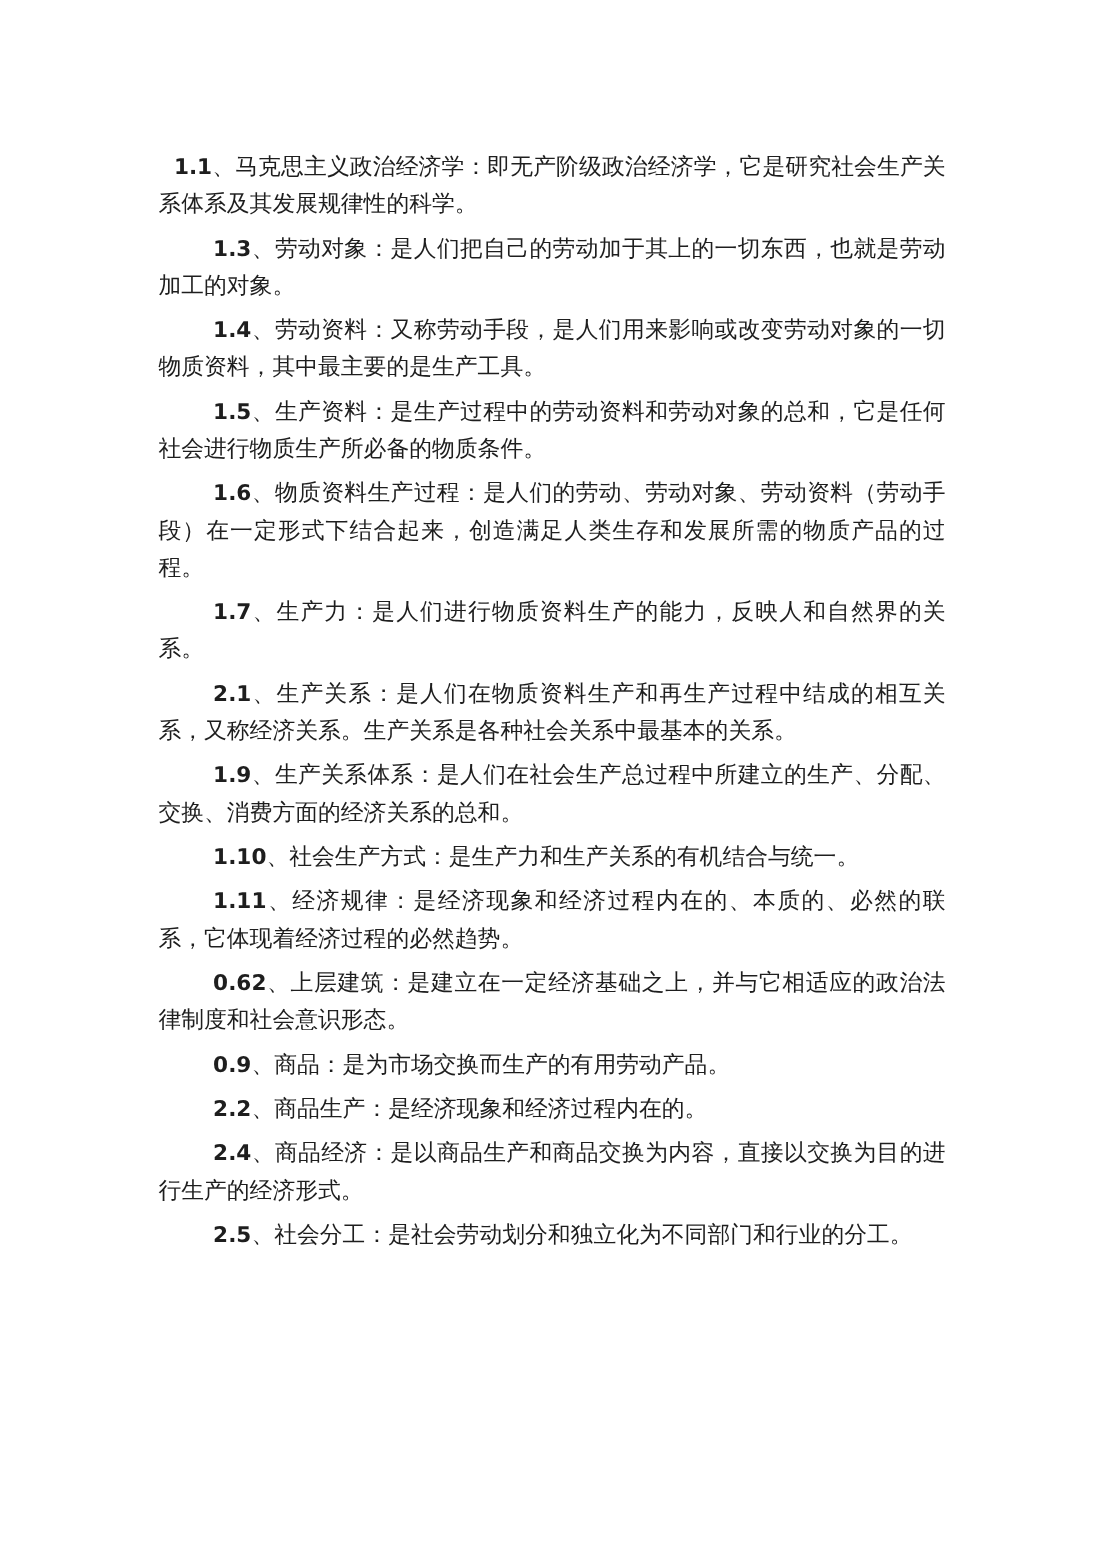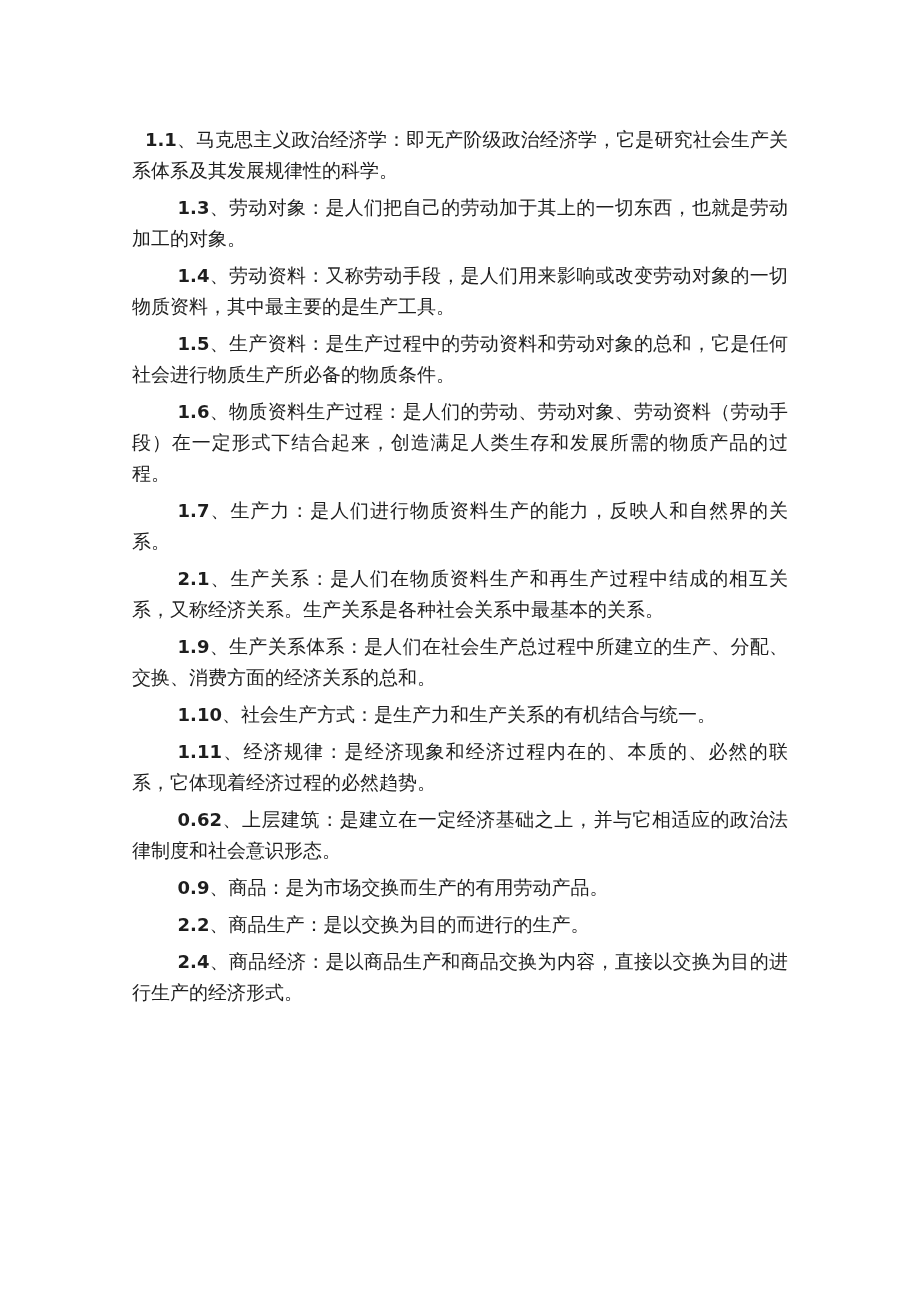--- a/index.html
+++ b/index.html
@@ -48,16 +48,17 @@
       <p class="para"><span class="num">1.4</span><span class="num-sep">、</span><span class="term">劳动资料</span><span class="term-sep">：</span><span class="def">又称劳动手段，是人们用来影响或改变劳动对象的一切物质资料，其中最主要的是生产工具。</span></p>
       <p class="para"><span class="num">1.5</span><span class="num-sep">、</span><span class="term">生产资料</span><span class="term-sep">：</span><span class="def">是生产过程中的劳动资料和劳动对象的总和，它是任何社会进行物质生产所必备的物质条件。</span></p>
       <p class="para"><span class="num">1.6</span><span class="num-sep">、</span><span class="term">物质资料生产过程</span><span class="term-sep">：</span><span class="def">是人们的劳动、劳动对象、劳动资料（劳动手段）在一定形式下结合起来，创造满足人类生存和发展所需的物质产品的过程。</span></p>
       <p class="para"><span class="num">1.7</span><span class="num-sep">、</span><span class="term">生产力</span><span class="term-sep">：</span><span class="def">是人们进行物质资料生产的能力，反映人和自然界的关系。</span></p>
       <p class="para"><span class="num">2.1</span><span class="num-sep">、</span><span class="term">生产关系</span><span class="term-sep">：</span><span class="def">是人们在物质资料生产和再生产过程中结成的相互关系，又称经济关系。生产关系是各种社会关系中最基本的关系。</span></p>
       <p class="para"><span class="num">1.9</span><span class="num-sep">、</span><span class="term">生产关系体系</span><span class="term-sep">：</span><span class="def">是人们在社会生产总过程中所建立的生产、分配、交换、消费方面的经济关系的总和。</span></p>
       <p class="para"><span class="num">1.10</span><span class="num-sep">、</span><span class="term">社会生产方式</span><span class="term-sep">：</span><span class="def">是生产力和生产关系的有机结合与统一。</span></p>
       <p class="para"><span class="num">1.11</span><span class="num-sep">、</span><span class="term">经济规律</span><span class="term-sep">：</span><span class="def">是经济现象和经济过程内在的、本质的、必然的联系，它体现着经济过程的必然趋势。</span></p>
       <p class="para"><span class="num">0.62</span><span class="num-sep">、</span><span class="term">上层建筑</span><span class="term-sep">：</span><span class="def">是建立在一定经济基础之上，并与它相适应的政治法律制度和社会意识形态。</span></p>
       <p class="para"><span class="num">0.9</span><span class="num-sep">、</span><span class="term">商品</span><span class="term-sep">：</span><span class="def">是为市场交换而生产的有用劳动产品。</span></p>
-      <p class="para"><span class="num">2.2</span><span class="num-sep">、</span><span class="term">商品生产</span><span class="term-sep">：</span><span class="def">是以交换为目的而进行的生产。</span></p>
+      <p class="para"><span class="num">2.2</span><span class="num-sep">、</span><span class="term">商品生产</span><span class="term-sep">：</span><span class="def">是经济现象和经济过程内在的。</span></p>
       <p class="para"><span class="num">2.4</span><span class="num-sep">、</span><span class="term">商品经济</span><span class="term-sep">：</span><span class="def">是以商品生产和商品交换为内容，直接以交换为目的进行生产的经济形式。</span></p>
+      <p class="para"><span class="num">2.5</span><span class="num-sep">、</span><span class="term">社会分工</span><span class="term-sep">：</span><span class="def">是社会劳动划分和独立化为不同部门和行业的分工。</span></p>
     </section>
 </main>
 
 </body></html>

